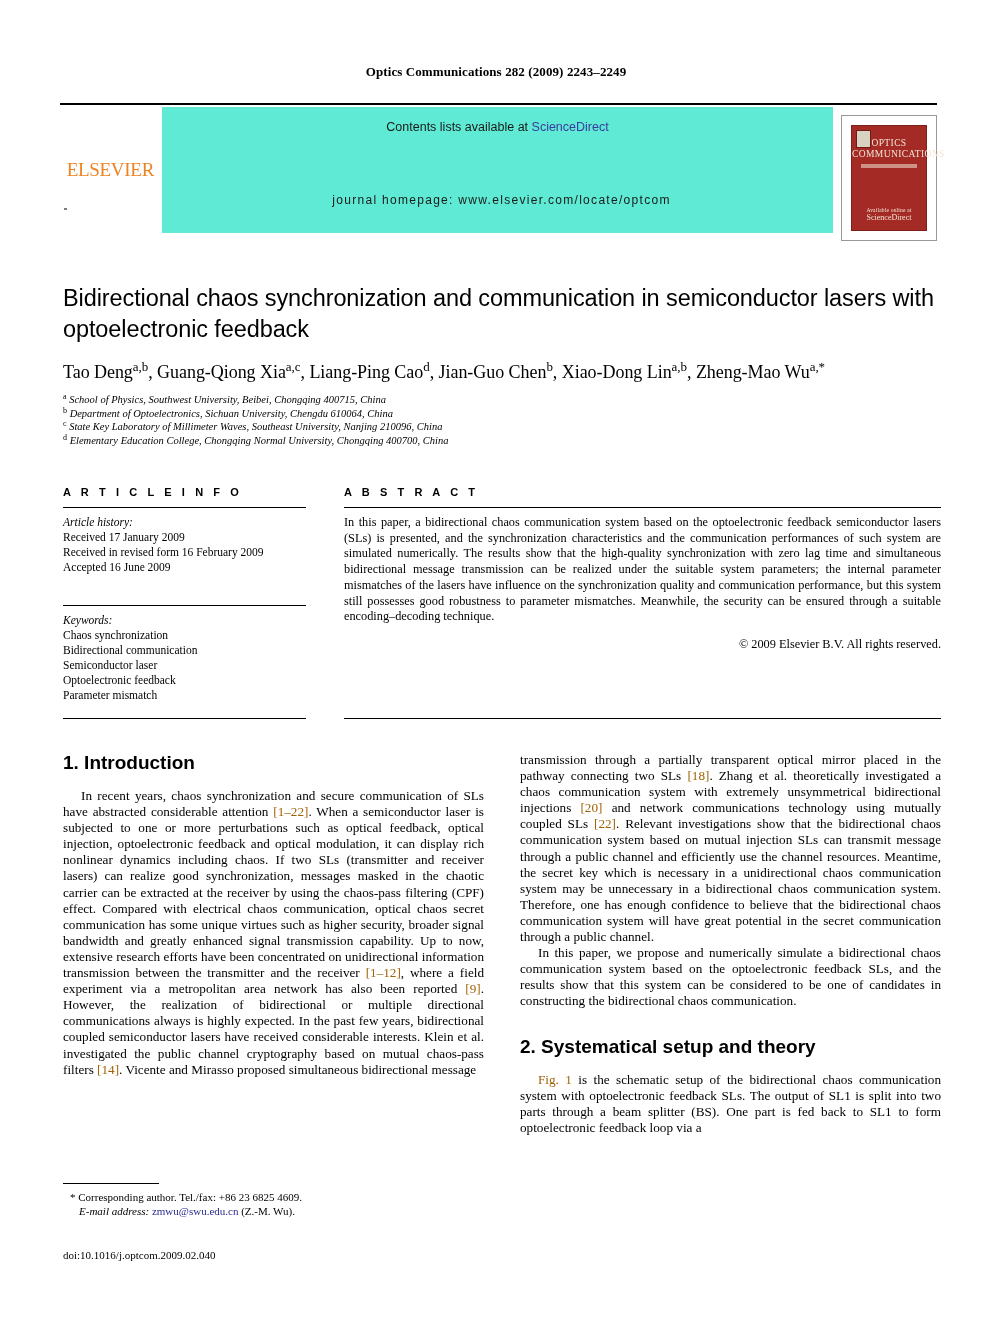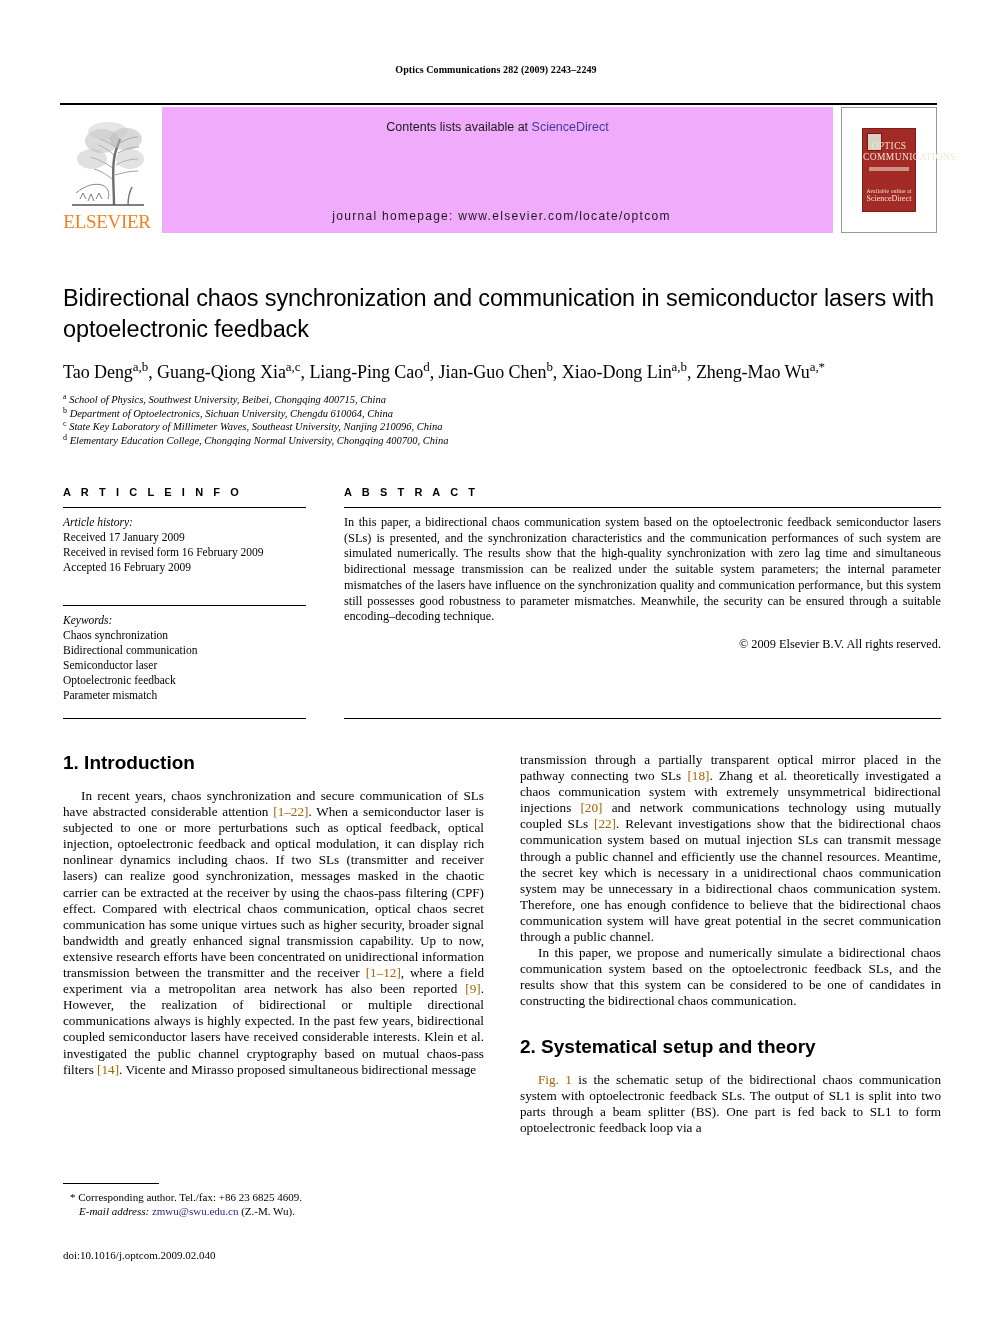--- a/index.html
+++ b/index.html
@@ -22,21 +22,21 @@
     padding: 0;
   }
 
   
   .running-head {
     position: absolute;
     top: 64px;
     left: 0;
     width: 992px;
     text-align: center;
-    font-size: 10px;
+    font-size: 13px;
     font-weight: bold;
     letter-spacing: 0.1px;
   }
 
   
   .masthead {
     position: absolute;
     top: 103px;
     left: 60px;
     width: 877px;
@@ -47,49 +47,49 @@
     display: flex;
     flex-direction: row;
     align-items: stretch;
     height: 126px;
     padding-top: 2px;
   }
   .elsevier-logo {
     width: 94px;
     flex: 0 0 94px;
     display: flex;
-    flex-direction: column;
+    flex-direction: row;
     align-items: center;
-    justify-content: flex-end;
+    justify-content: center;
     padding-bottom: 2px;
   }
   .tree-box {
     width: 78px;
     height: 92px;
     position: relative;
     overflow: hidden;
   }
   .elsevier-word {
     font-family: "Liberation Serif", serif;
     font-size: 19px;
     color: #ec8424;
     letter-spacing: -0.3px;
     line-height: 1;
     margin-top: 1px;
   }
   .banner {
     flex: 1 1 auto;
-    background: #f0abfc;
+    background: #5eead4;
     margin-left: 8px;
     margin-right: 8px;
     display: flex;
     flex-direction: column;
     align-items: center;
     justify-content: space-between;
-    padding: 13px 0 10px 0;
+    padding: 13px 0 26px 0;
     box-sizing: border-box;
   }
   .contents-line {
     font-family: "Liberation Sans", sans-serif;
     font-size: 12.5px;
     color: #1a1a1a;
   }
   .contents-line .sd {
     color: #3b3b9e;
   }
@@ -106,21 +106,22 @@
     color: #1a1a1a;
     margin-left: 8px;
   }
   .cover-thumb {
     flex: 0 0 96px;
     width: 96px;
     height: 126px;
     border: 1px solid #999;
     box-sizing: border-box;
     background: #ffffff;
-    padding: 20px;
+    padding: 9px;
+    margin-top: 8px;
   }
   .cover-inner {
     width: 100%;
     height: 100%;
     background: #a32a25;
     box-sizing: border-box;
     position: relative;
     border: 1px solid #7d1f1b;
   }
   .cover-crest {
@@ -413,21 +414,21 @@
   </div>
 
   <div class="info-abstract">
     <div class="col-info">
       <div class="section-kicker">A R T I C L E   I N F O</div>
       <div class="rule"></div>
       <div class="info-label">Article history:</div>
       <div>
         <div class="info-line">Received 17 January 2009</div>
         <div class="info-line">Received in revised form 16 February 2009</div>
-        <div class="info-line">Accepted 16 February 2009</div>
+        <div class="info-line">Accepted 16 June 2009</div>
       </div>
       <div class="kw-block">
         <div class="rule"></div>
         <div class="info-label">Keywords:</div>
         <div class="info-line">Chaos synchronization</div>
         <div class="info-line">Bidirectional communication</div>
         <div class="info-line">Semiconductor laser</div>
         <div class="info-line">Optoelectronic feedback</div>
         <div class="info-line">Parameter mismatch</div>
       </div>

